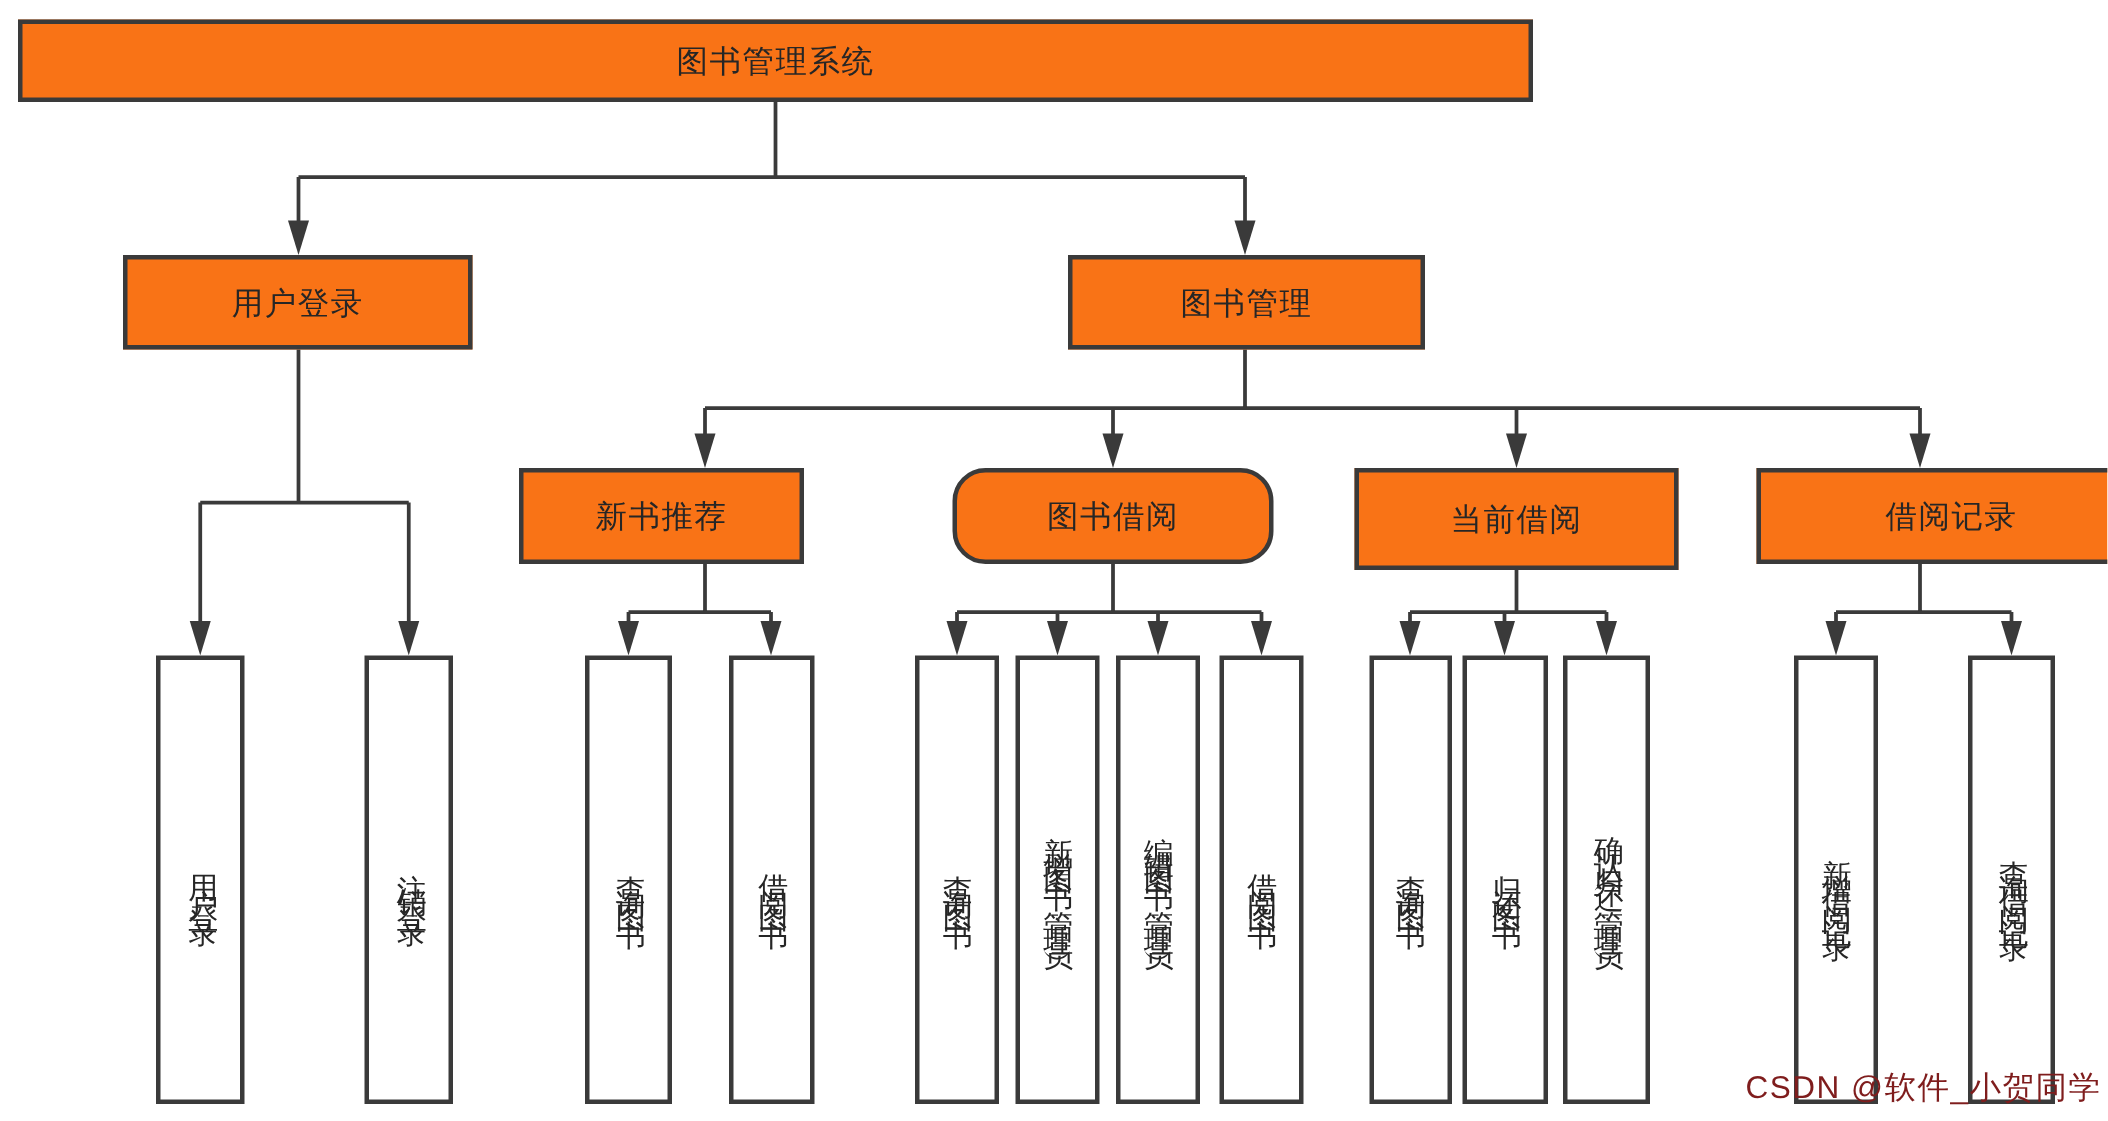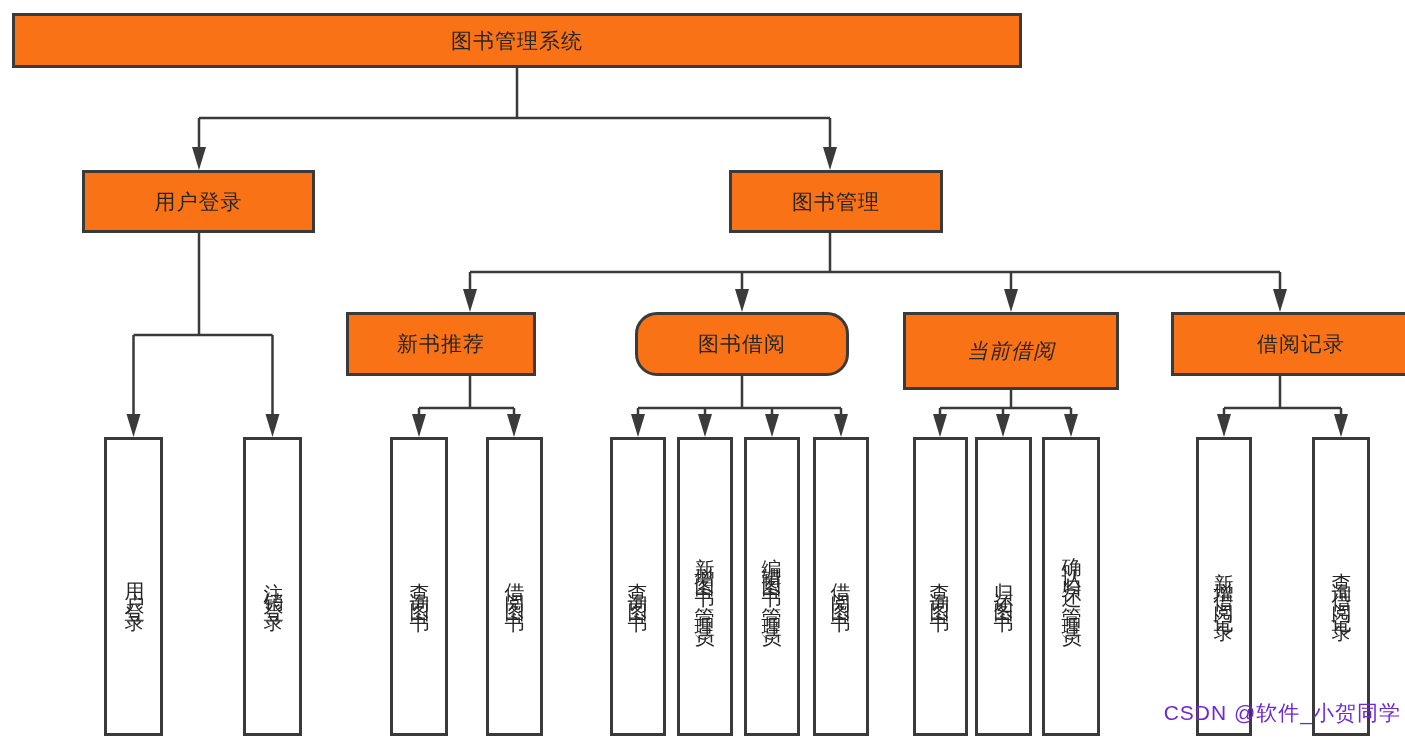--- a/index.html
+++ b/index.html
@@ -43,23 +43,23 @@
     text-align: center;
     font-size: 20px;
     letter-spacing: 10px;
     line-height: 50px;
     height: 299px;
     top: 437px;
   }
   .watermark {
     position: absolute;
     right: 4px;
-    bottom: 20px;
+    bottom: 8px;
     font-size: 21px;
-    color: #6d28d9;
+    color: #7f1d1d;
     letter-spacing: 1px;
     z-index: 5;
     white-space: nowrap;
   }
 </style>
 </head>
 <body>
 
 <div id="canvas">
 
@@ -92,25 +92,25 @@
       <polygon points="996,414 1010,414 1003,437"></polygon>
       <polygon points="1064,414 1078,414 1071,437"></polygon>
       <polygon points="1217,414 1231,414 1224,437"></polygon>
       <polygon points="1334,414 1348,414 1341,437"></polygon>
     </g>
   </svg>
 
   <div class="node" style="left:12px; top:13px; width:1010px; height:55px;">图书管理系统</div>
 
   <div class="node" style="left:82px; top:170px; width:233px; height:63px;">用户登录</div>
-  <div class="node" style="left:712px; top:170px; width:214px; height:63px;margin-left:17px;">图书管理</div>
+  <div class="node" style="left:712px; top:170px; width:238px; height:63px;">图书管理</div>
 
   <div class="node" style="left:346px; top:312px; width:190px; height:64px;">新书推荐</div>
   <div class="node" style="left:635px; top:312px; width:214px; height:64px;border-radius:22px;">图书借阅</div>
-  <div class="node" style="left:903px; top:312px; width:216px; height:78px;font-style:italic;">当前借阅</div>
+  <div class="node" style="left:903px; top:312px; width:216px; height:68px;">当前借阅</div>
   <div class="node" style="left:1171px; top:312px; width:260px; height:64px;">借阅记录</div>
 
   <div class="leaf" style="left:104px; width:59px;">用户登录</div>
   <div class="leaf" style="left:243px; width:59px;">注销登录</div>
   <div class="leaf" style="left:390px; width:58px;">查询图书</div>
   <div class="leaf" style="left:486px; width:57px;">借阅图书</div>
   <div class="leaf" style="left:610px; width:56px;">查询图书</div>
   <div class="leaf" style="left:677px; width:56px;">新增图书（管理员）</div>
   <div class="leaf" style="left:744px; width:56px;">编辑图书（管理员）</div>
   <div class="leaf" style="left:813px; width:56px;">借阅图书</div>

